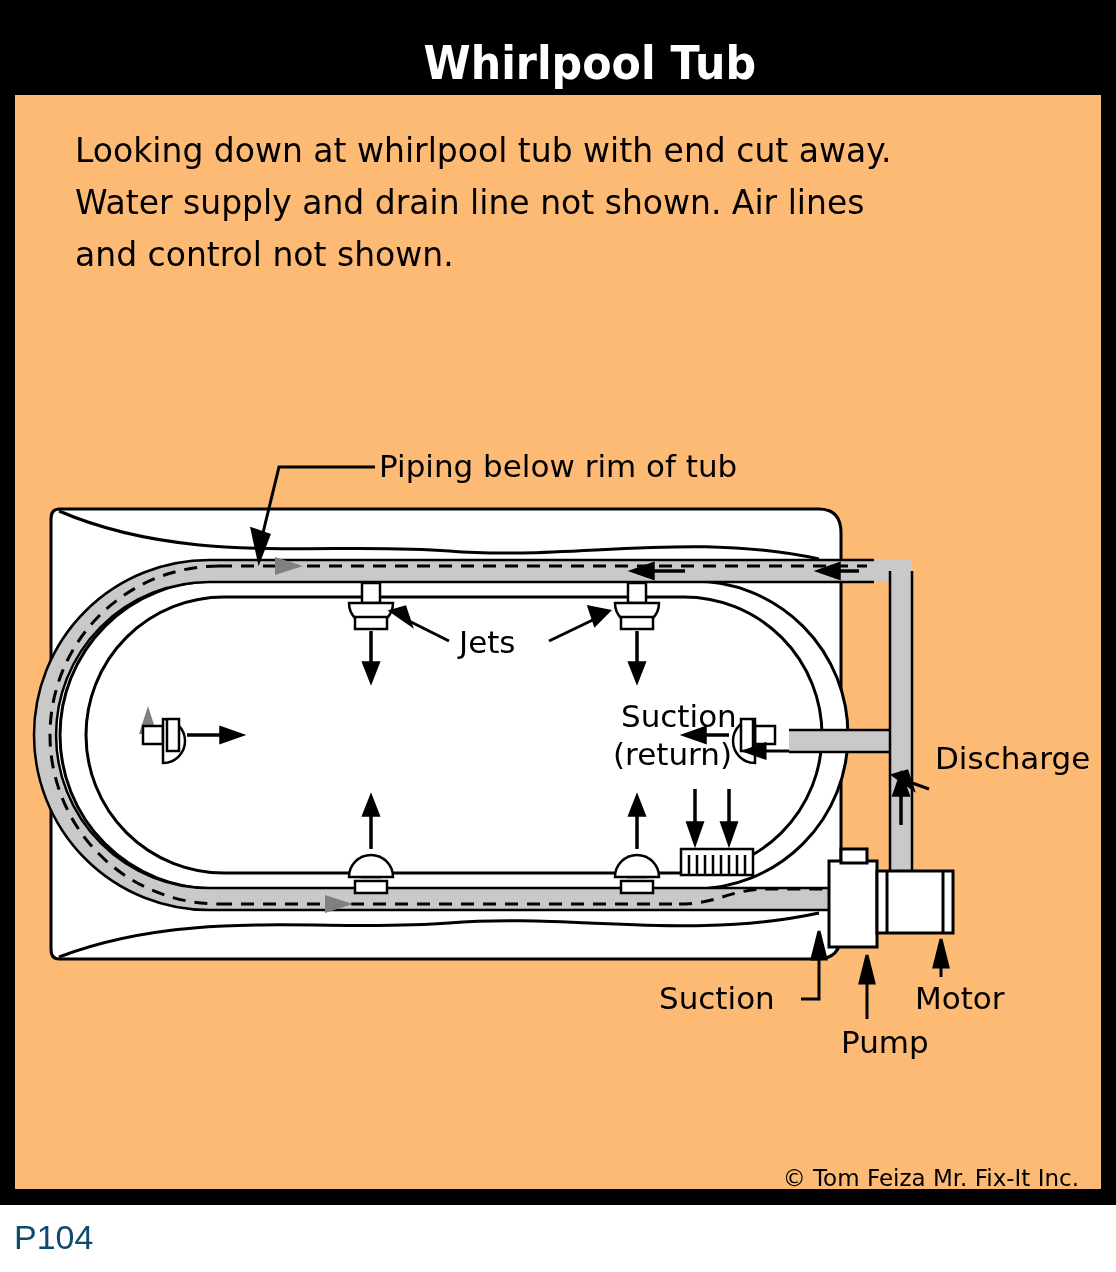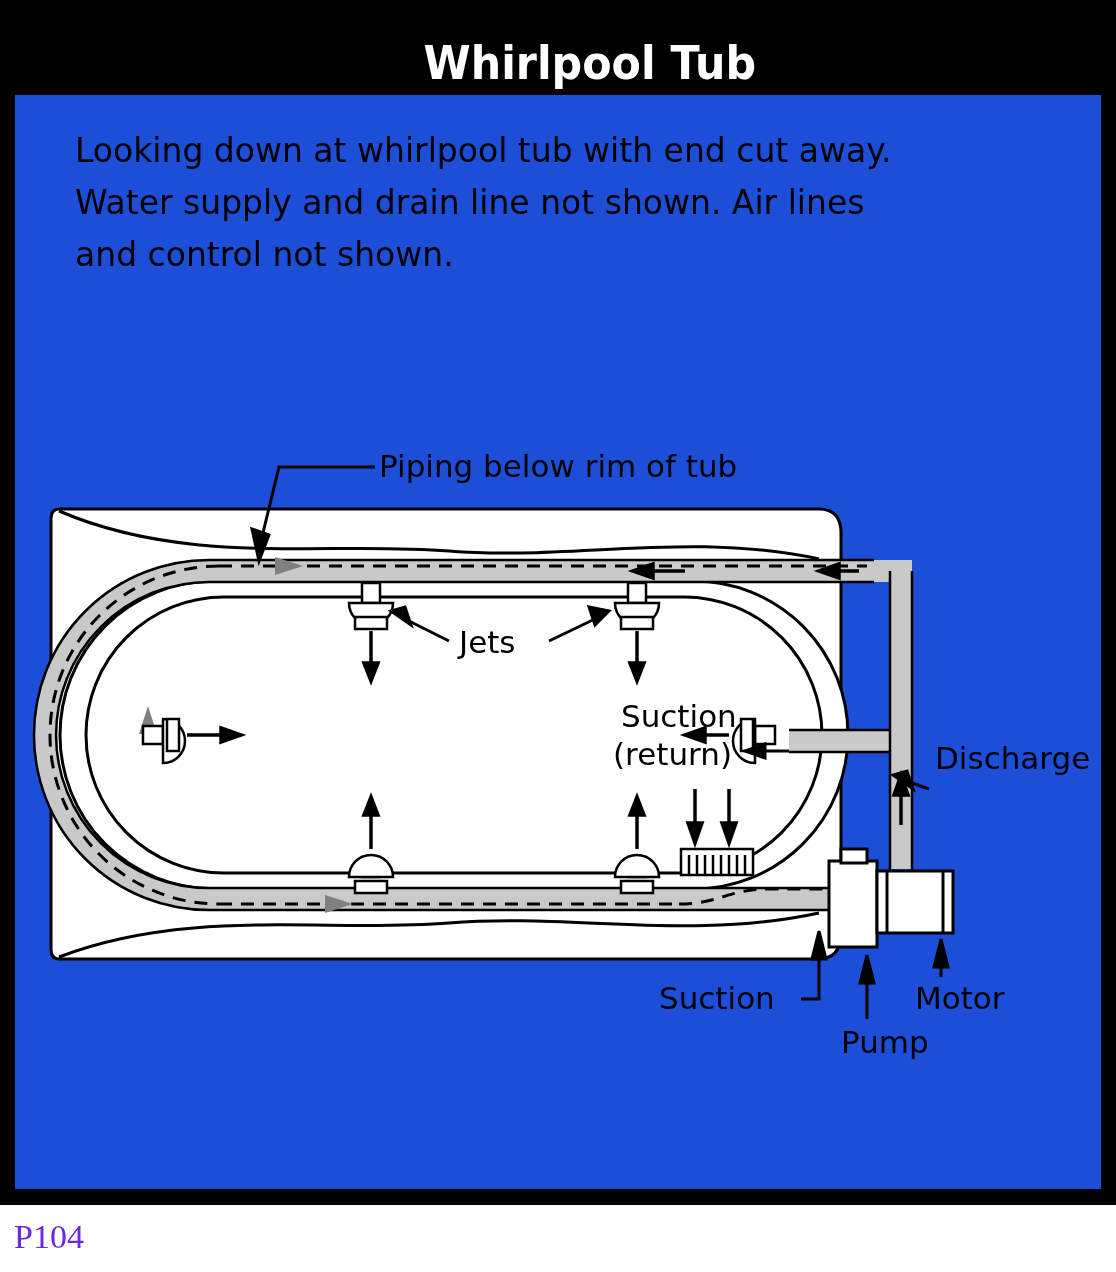--- a/index.html
+++ b/index.html
@@ -49,21 +49,21 @@
     letter-spacing: 0px;
     color: #ffffff;
     transform: scaleX(0.93);
   }
   .inner-white {
     position: absolute;
     left: 14px;
     top: 94px;
     width: 1088px;
     height: 1096px;
-    background: #1d4ed8;
+    background: #fdba74;
     border: 1px solid #000;
     box-sizing: border-box;
   }
   .para {
     position: absolute;
     font-family: "DejaVu Sans", sans-serif;
     font-size: 33px;
     line-height: 52px;
     color: #000000;
     white-space: pre-line;
@@ -83,23 +83,23 @@
     right: 22px;
     top: 1070px;
     font-family: "DejaVu Sans", sans-serif;
     font-size: 23px;
     color: #000000;
   }
   .code {
     position: absolute;
     left: 14px;
     top: 1218px;
-    font-family: Liberation Serif, serif;
+    font-family: Liberation Sans, sans-serif;
     font-size: 34px;
-    color: #6d28d9;
+    color: #0c4a6e;
   }
   .diagram {
     position: absolute;
     left: 14px;
     top: 94px;
     width: 1088px;
     height: 1096px;
   }
   svg { display: block; }
   .lbl {
@@ -314,18 +314,19 @@
         <text class="lbl" x="886" y="820">Motor</text>
         <g stroke="#000000" stroke-width="3" fill="#000000">
           <line x1="912" y1="788" x2="912" y2="772"></line>
           <polygon points="905,778 912,750 919,778"></polygon>
         </g>
 
       </svg>
     </div>
 
 
+    <div class="copyright">© Tom Feiza Mr. Fix-It Inc.</div>
 
   </div>
 
   <div class="code">P104</div>
 
 </div>
 
 </body></html>

